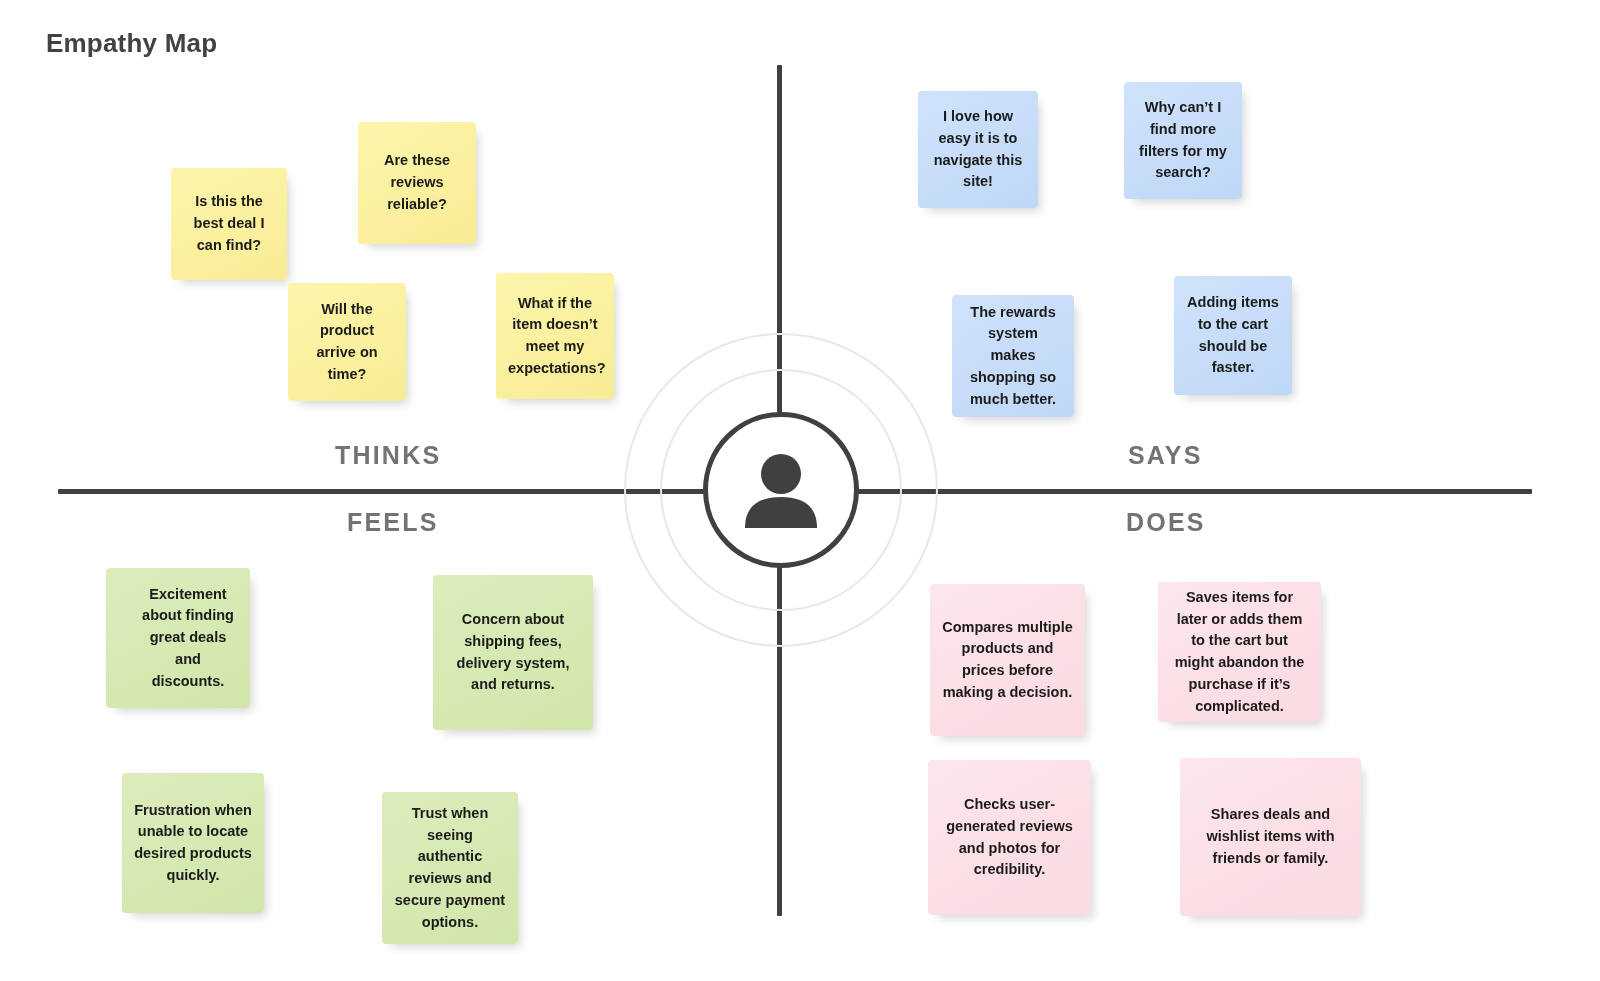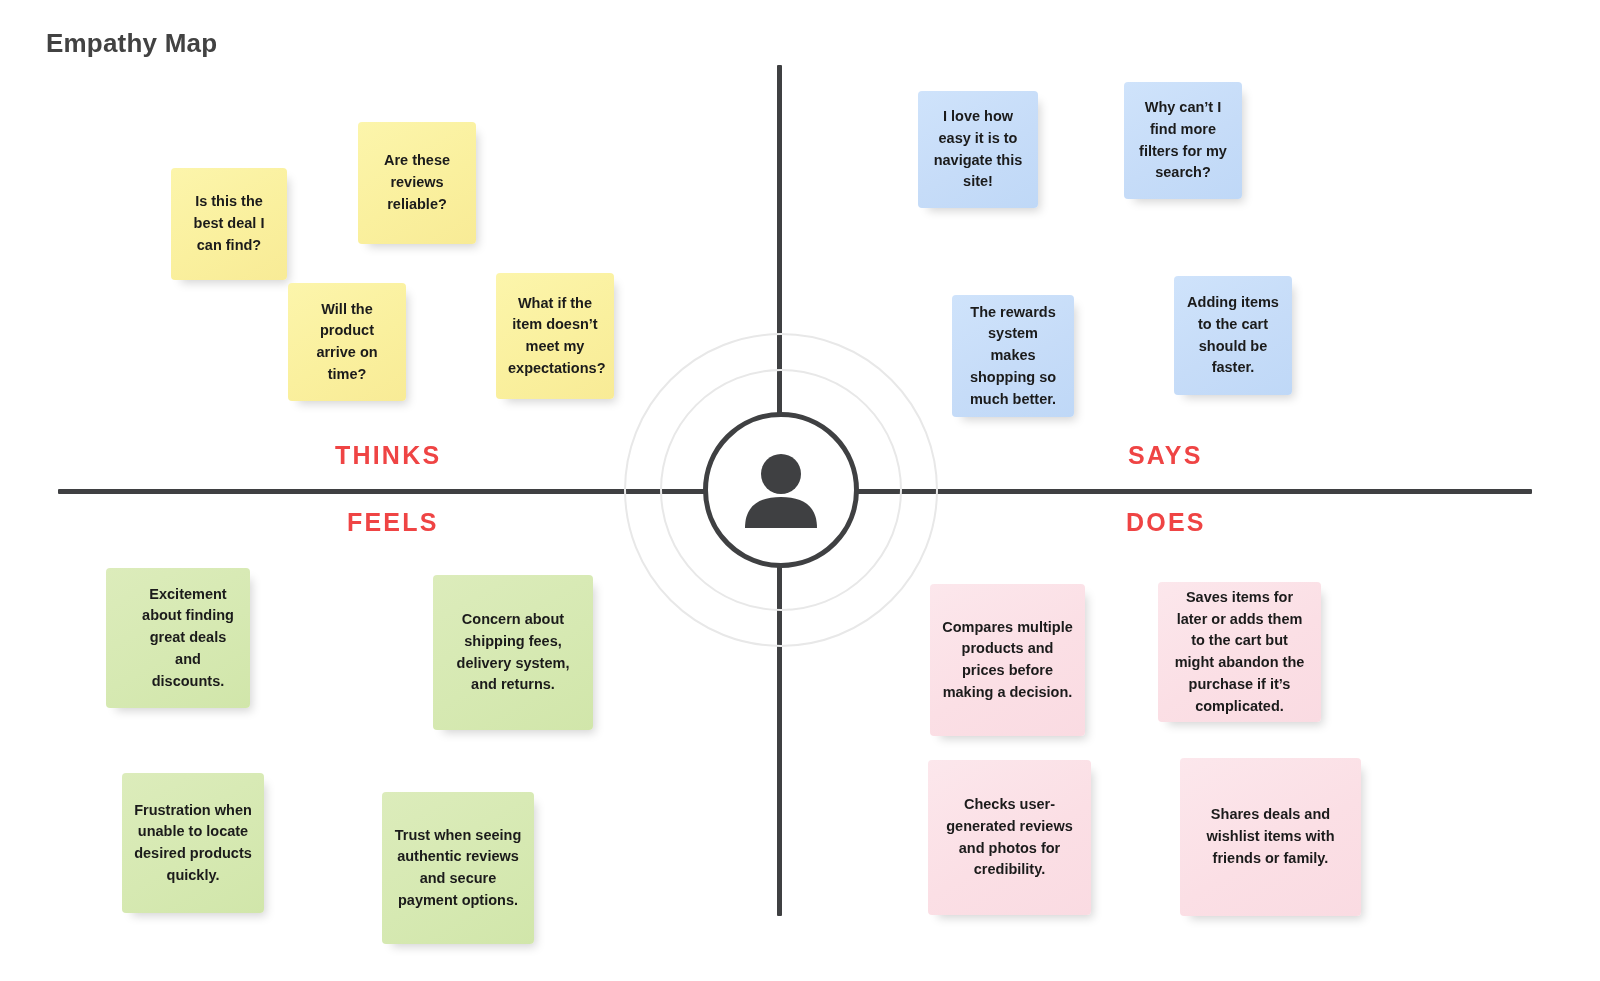--- a/index.html
+++ b/index.html
@@ -90,21 +90,21 @@
     display: flex;
     align-items: center;
     justify-content: center;
   }
 
   
   .quad-label {
     position: absolute;
     font-size: 25px;
     font-weight: bold;
-    color: #ef4444;
+    color: #737373;
     letter-spacing: 2.2px;
     white-space: nowrap;
   }
   .quad-thinks { left: 335px; top: 441px; }
   .quad-feels  { left: 347px; top: 508px; }
   .quad-says   { left: 1128px; top: 441px; }
   .quad-does   { left: 1126px; top: 508px; }
 
   
   .note {
@@ -181,21 +181,21 @@
       </div>
       <div class="note note-green" style="left: 106px; top: 568px; width: 144px; height: 140px; padding-left: 32px;">
         <span>Excitement about finding great deals and discounts.</span>
       </div>
       <div class="note note-green" style="left: 433px; top: 575px; width: 160px; height: 155px;">
         <span>Concern about shipping fees, delivery system, and returns.</span>
       </div>
       <div class="note note-green" style="left: 122px; top: 773px; width: 142px; height: 140px;">
         <span>Frustration when unable to locate desired products quickly.</span>
       </div>
-      <div class="note note-green" style="left: 382px; top: 792px; width: 152px; height: 152px;">
+      <div class="note note-green" style="left: 382px; top: 792px; width: 136px; height: 152px;">
         <span>Trust when seeing authentic reviews and secure payment options.</span>
       </div>
       <div class="note note-pink" style="left: 930px; top: 584px; width: 155px; height: 152px;">
         <span>Compares multiple products and prices before making a decision.</span>
       </div>
       <div class="note note-pink" style="left: 1158px; top: 582px; width: 163px; height: 140px;">
         <span>Saves items for later or adds them to the cart but might abandon the purchase if it’s complicated.</span>
       </div>
       <div class="note note-pink" style="left: 928px; top: 760px; width: 163px; height: 155px;">
         <span>Checks user-generated reviews and photos for credibility.</span>

